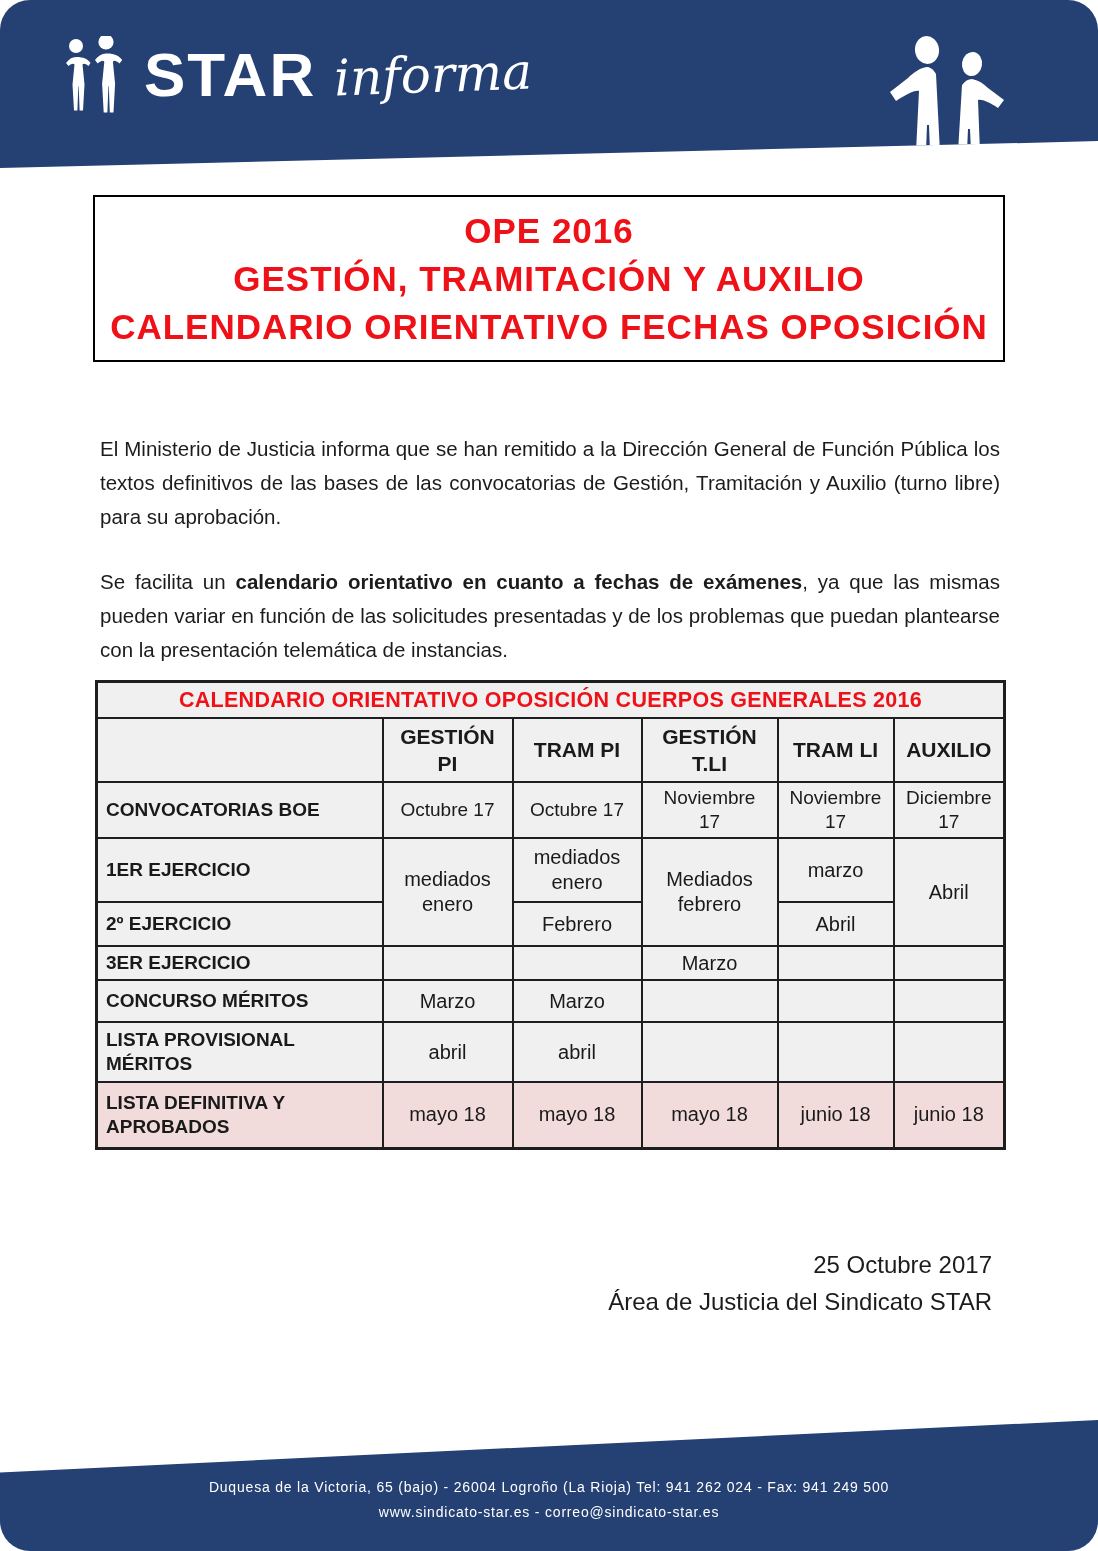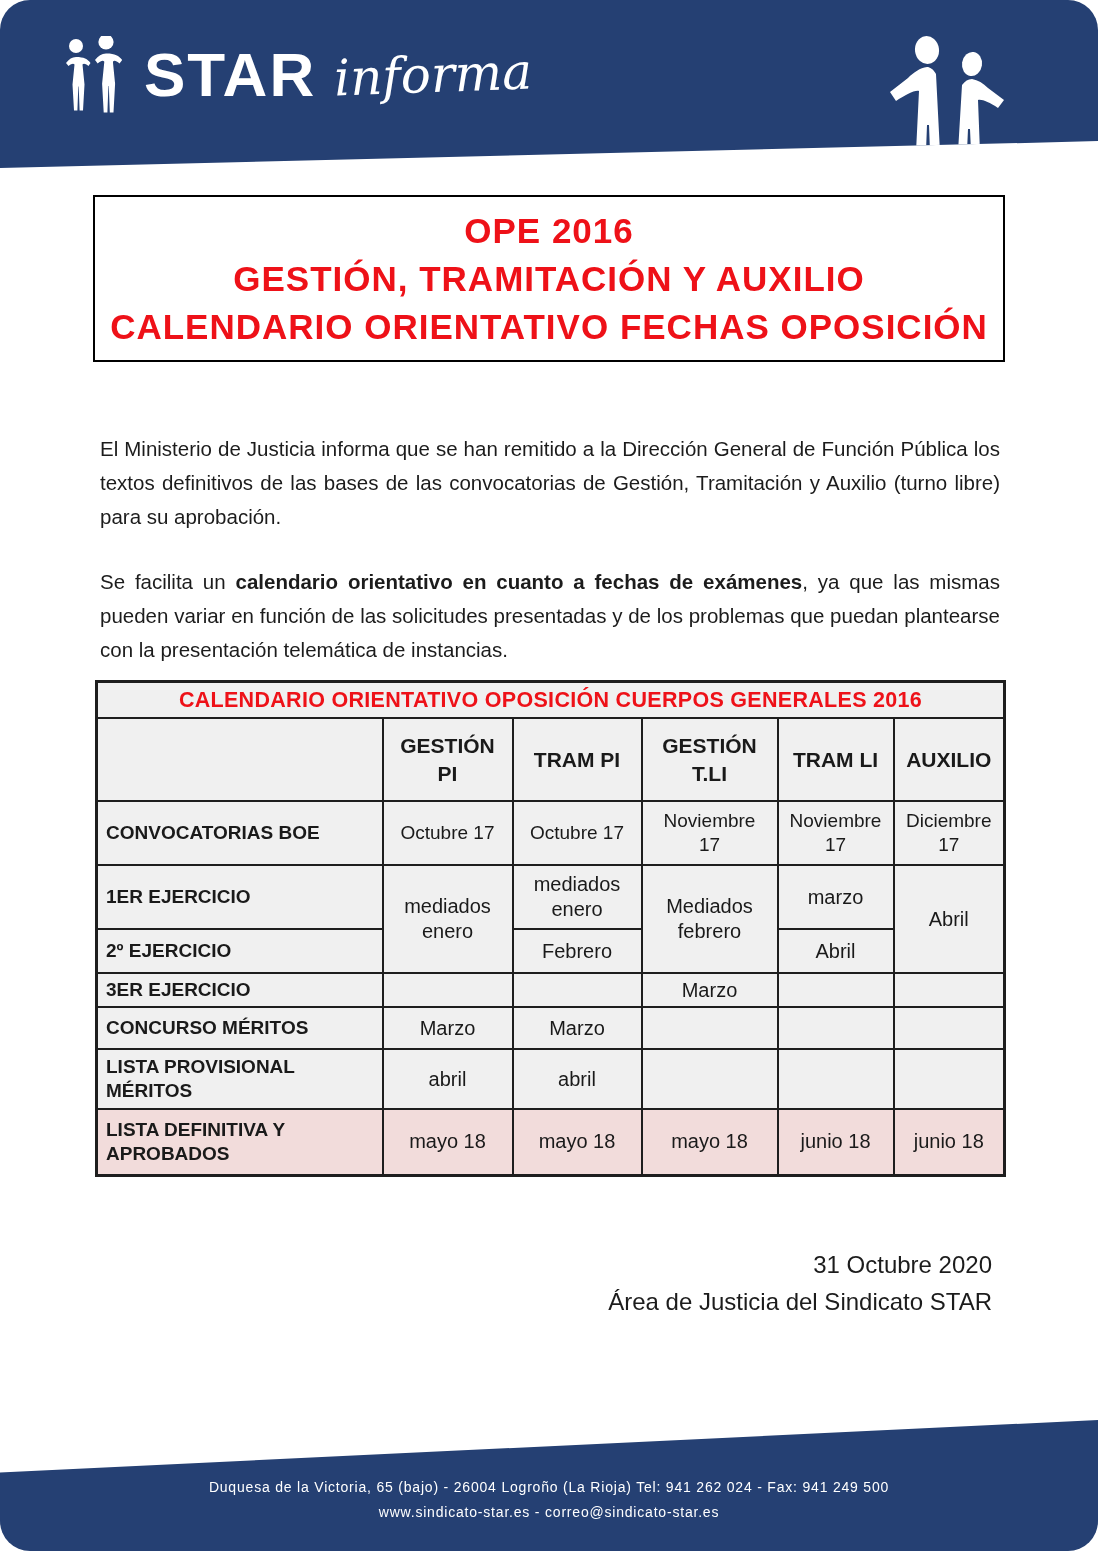--- a/index.html
+++ b/index.html
@@ -53,22 +53,22 @@
     text-align:center;vertical-align:middle;white-space:pre-line;padding:2px 4px;
     overflow:hidden;
   }
   .caltable .lbl{
     text-align:left;font-weight:bold;font-size:19px;padding-left:8px;
   }
   .t-title td{
     color:#ee1118;font-weight:bold;font-size:21.5px;height:30px;letter-spacing:0.3px;margin-top:27px;
   }
   .t-head td{font-weight:bold;font-size:21px;line-height:1.3;}
-  .rh-head{height:83px}
-  .rh-1{height:64px}
+  .rh-head{height:64px}
+  .rh-1{height:56px}
   .rh-2{height:64px}
   .rh-3{height:44px}
   .rh-4{height:34px}
   .rh-5{height:42px}
   .rh-6{height:60px}
   .rh-7{height:66px}
   .pink td{background:#f2dcdb;}
   
   .signature{
     position:absolute;right:106px;top:1246px;text-align:right;
@@ -199,21 +199,21 @@
         <td>mayo 18</td>
         <td>mayo 18</td>
         <td>mayo 18</td>
         <td>junio 18</td>
         <td>junio 18</td>
       </tr>
     </tbody>
   </table>
 
   <div class="signature">
-    <div>31 Octubre 2020</div>
+    <div>25 Octubre 2017</div>
     <div>Área de Justicia del Sindicato STAR</div>
   </div>
 
   <div class="band-bottom">
     <div class="l1">Duquesa de la Victoria, 65 (bajo) - 26004 Logroño (La Rioja) Tel: 941 262 024 - Fax: 941 249 500</div>
     <div class="l2">www.sindicato-star.es - correo@sindicato-star.es</div>
   </div>
 
 </div>
 

